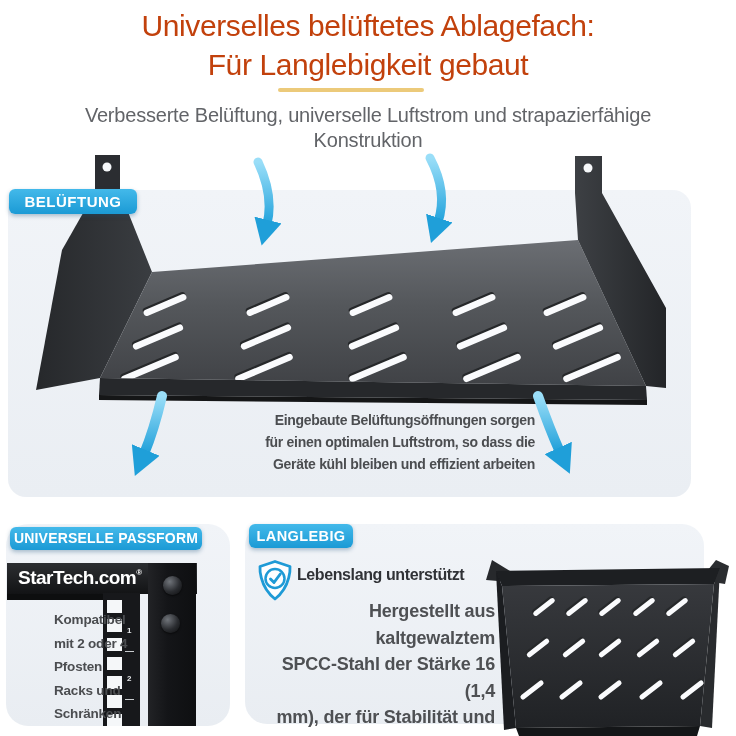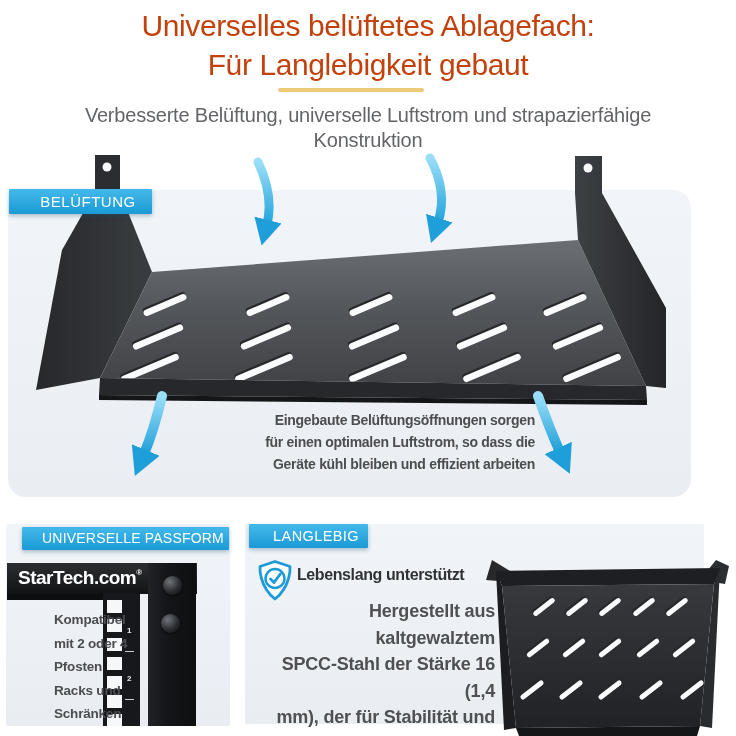--- a/index.html
+++ b/index.html
@@ -27,28 +27,28 @@
     background:linear-gradient(180deg,#f1f4f8,#eaeef3);
   }
   .vent-desc{
     left:165px;top:409px;width:370px;text-align:right;
     font-size:14px;line-height:22px;font-weight:700;letter-spacing:-.3px;
     color:#4b4d50;white-space:pre-line;
   }
   
   .badge{
     background:linear-gradient(180deg,#43b9ea,#1b9ad5);
-    color:#ffffff;font-weight:400;text-align:center;border-radius:1px;
-    box-shadow:0 2px 4px rgba(25,80,120,.35);z-index:6;padding-left:15px;
+    color:#ffffff;font-weight:700;text-align:center;border-radius:6px;
+    box-shadow:0 2px 4px rgba(25,80,120,.35);z-index:6;
   }
   .badge-vent{left:9px;top:189px;width:128px;height:25px;line-height:25px;font-size:15px;letter-spacing:.5px;}
-  .badge-fit{left:10px;top:527px;width:192px;height:23px;line-height:23px;font-size:14px;letter-spacing:.2px;margin-left:12px;}
+  .badge-fit{left:10px;top:527px;width:192px;height:23px;line-height:23px;font-size:14px;letter-spacing:.2px;}
   .badge-dur{left:249px;top:524px;width:104px;height:24px;line-height:24px;font-size:14.5px;letter-spacing:.4px;}
   
-  .card{border-radius:2px;background:linear-gradient(180deg,#f1f4f8,#e9edf2);}
+  .card{border-radius:22px;background:linear-gradient(180deg,#f1f4f8,#e9edf2);}
   .card-fit{left:6px;top:524px;width:224px;height:202px;overflow:hidden;}
   .card-dur{left:245px;top:524px;width:443px;height:200px;padding-left:16px;}
   .fit-text{
     left:8px;top:84px;width:112px;font-size:13.5px;line-height:23.5px;
     font-weight:700;letter-spacing:-.2px;color:#4b4d50;white-space:pre-line;margin-left:40px;
   }
   .dur-head{left:52px;top:42px;font-size:16px;font-weight:700;letter-spacing:-.4px;color:#303236;}
   .dur-text{
     left:12px;top:74px;width:238px;font-size:18px;line-height:26.5px;
     font-weight:700;letter-spacing:-.2px;color:#4e5053;white-space:pre-line;text-align:right;

